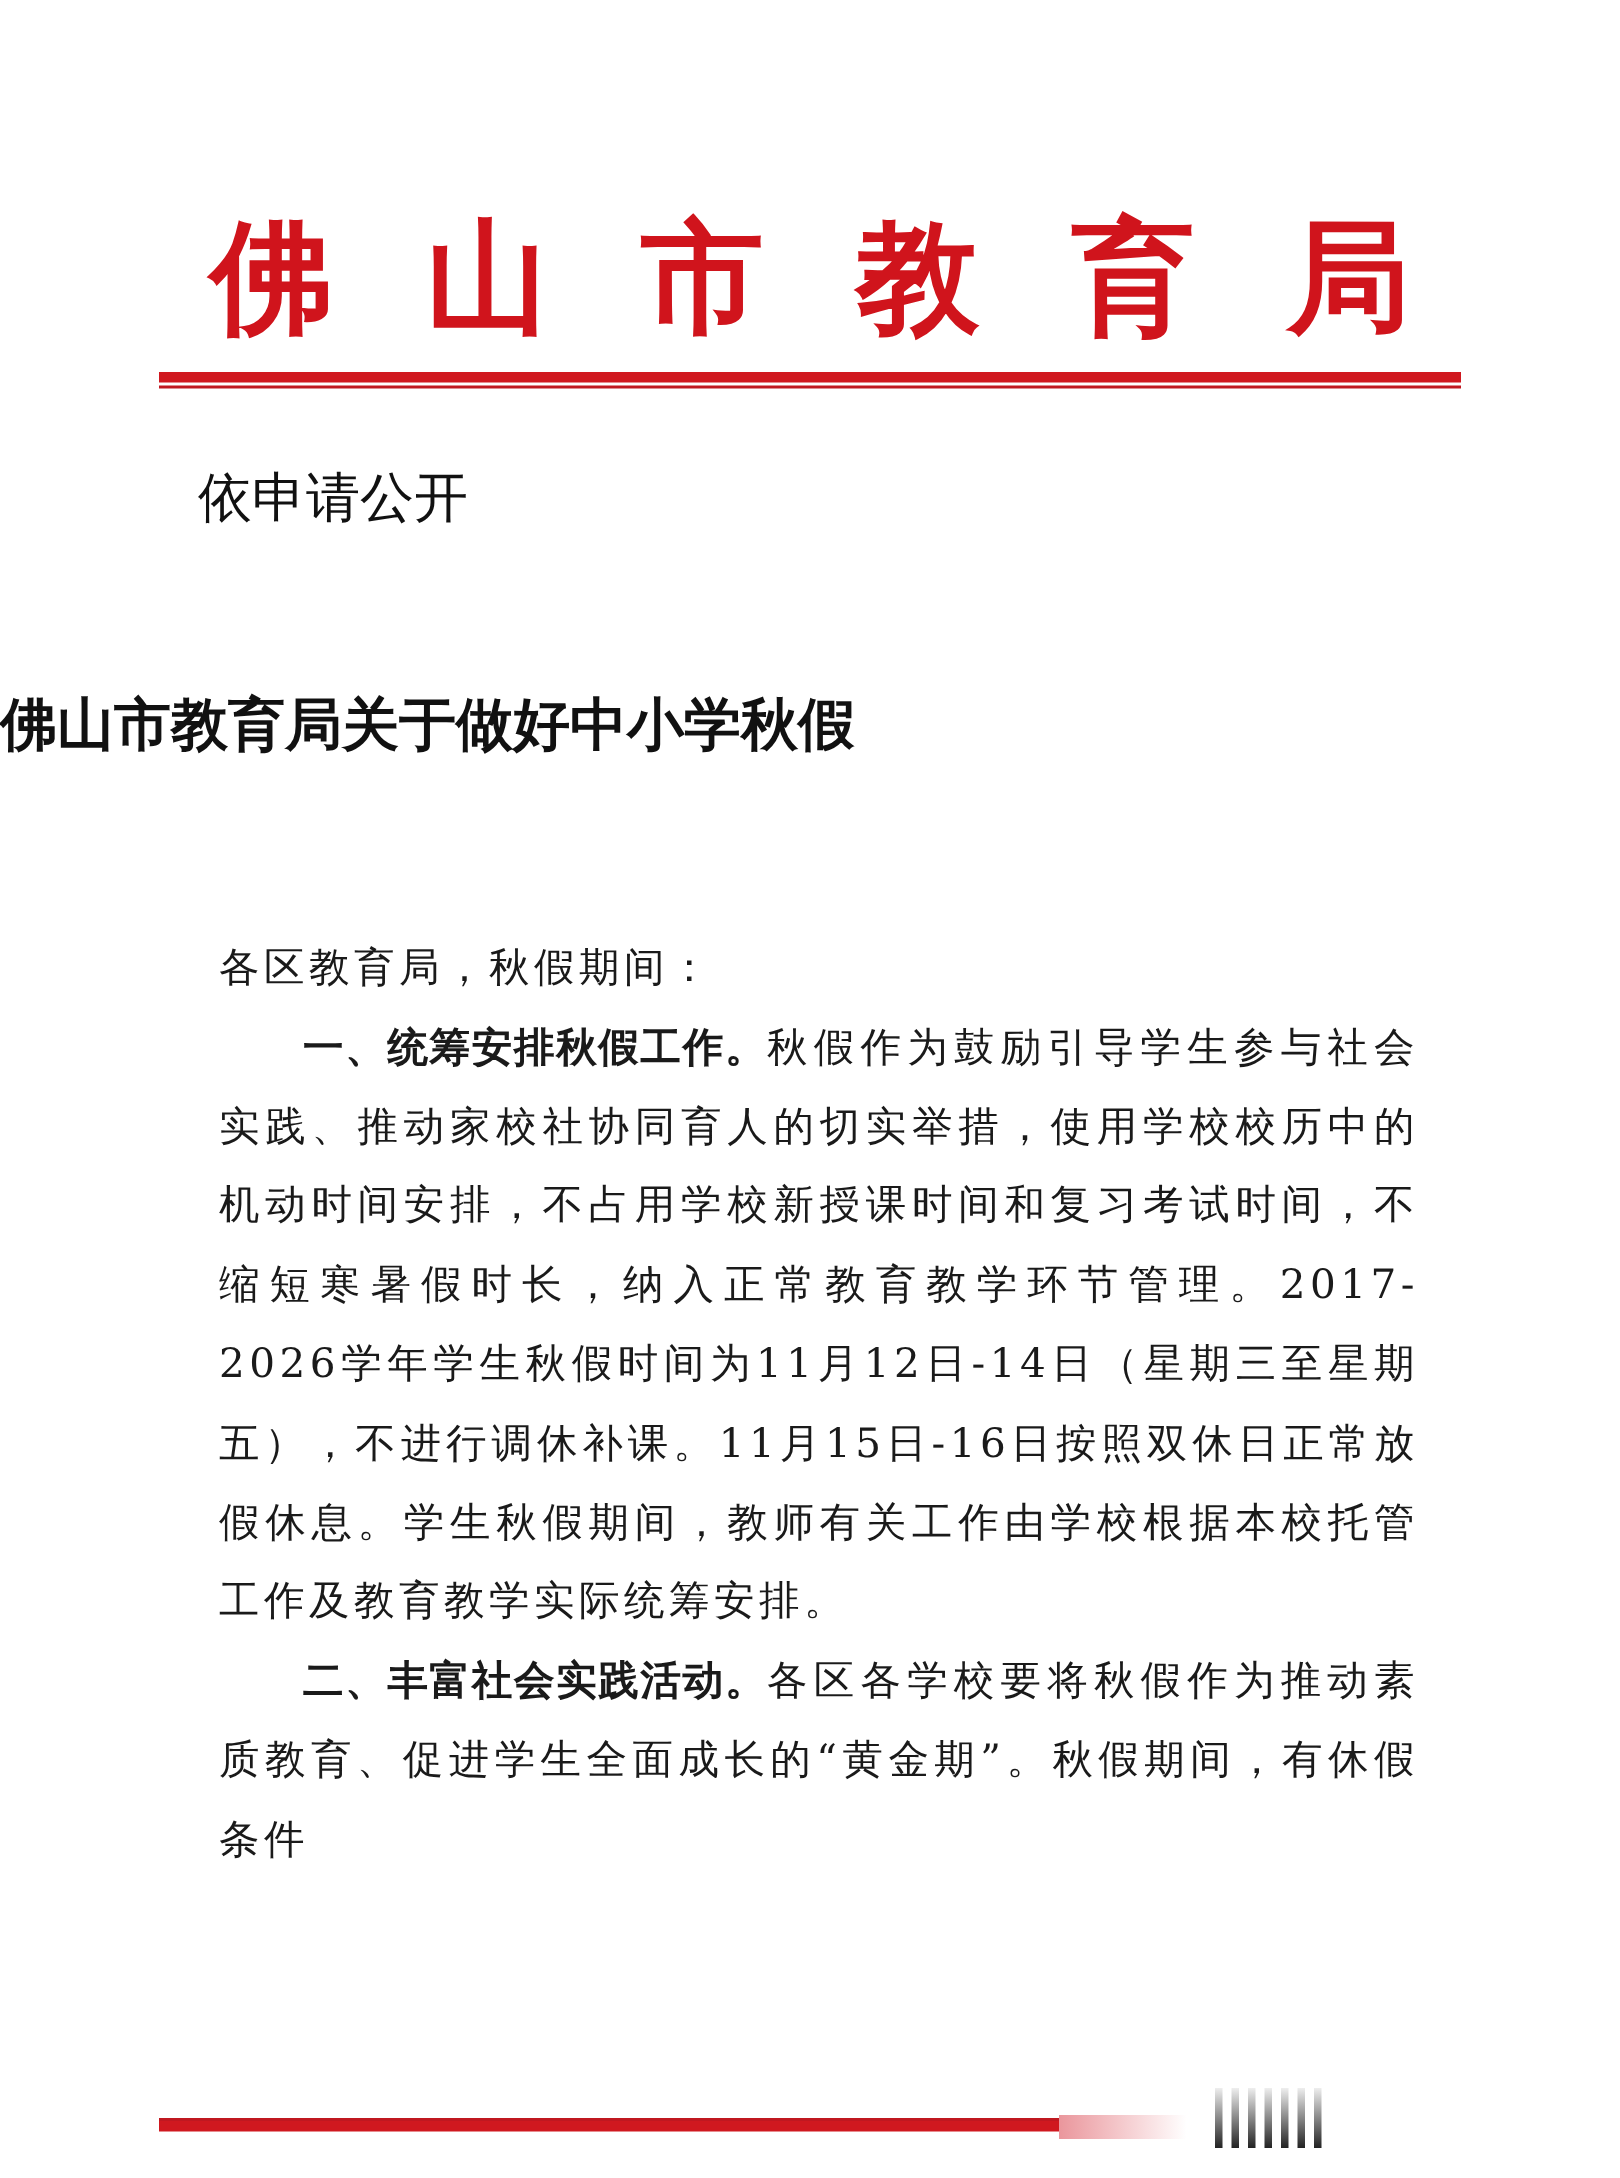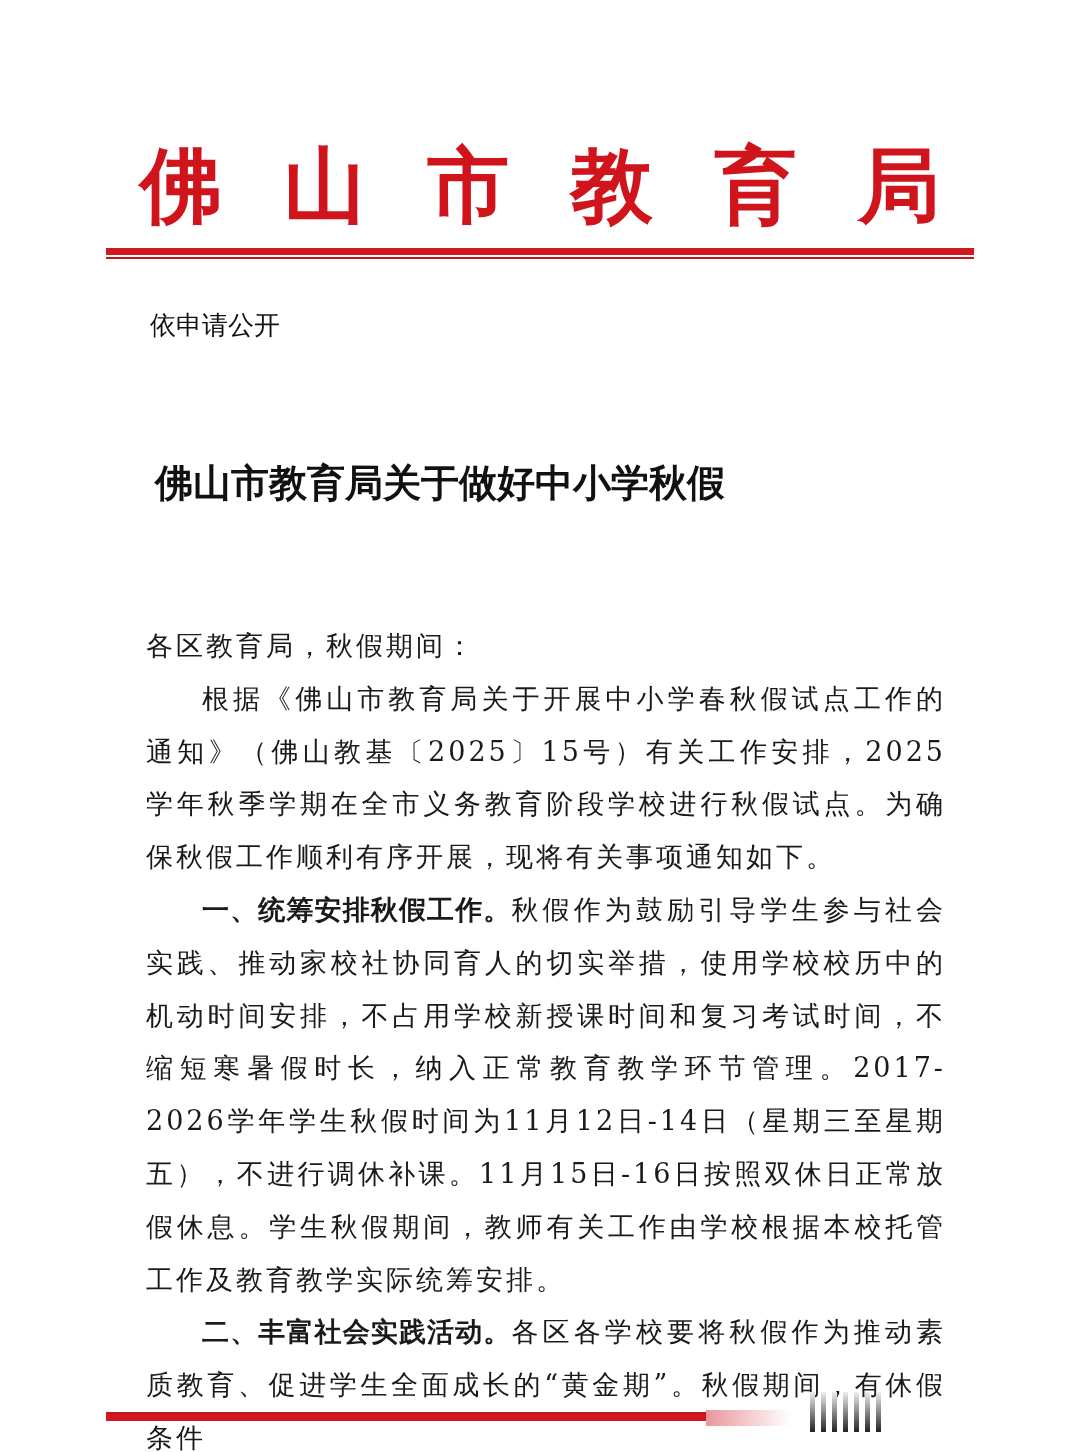--- a/index.html
+++ b/index.html
@@ -12,23 +12,23 @@
   .redline { position: absolute; left: 106px; width: 868px; }
   .redline .thick { height: 7px; background: #d0181f; }
   .redline .thin { height: 2px; background: #c01820; margin-top: 2px; }
   .top-line { top: 248px; }
   .bottom-line { top: 1412px; width: 600px; }
   .bottom-fade { position: absolute; left: 706px; top: 1410px; width: 340px; height: 16px;
                  background: linear-gradient(90deg, rgba(220,80,90,0.6), rgba(255,255,255,0) 25%,
                  rgba(0,0,0,0.0) 26%); }
   .bars { position: absolute; left: 810px; top: 1392px; height: 40px; display: flex; gap: 6px; align-items: stretch; }
   .bars i { display: block; width: 5px; background: linear-gradient(#eee, #222); }
-  .disclosure { position: absolute; left: 150px; top: 308px; font-family: "DejaVu Sans", sans-serif;
-                font-size: 26px; color: #111; }
-  .title { position: absolute; left: 0; width: 880px; top: 448px; text-align: center;
+  .disclosure { position: absolute; left: 132px; top: 308px; font-family: "DejaVu Sans", sans-serif;
+                font-size: 36px; color: #111; }
+  .title { position: absolute; left: 0; width: 880px; top: 448px; text-align: left;
            font-family: "DejaVu Serif", serif; font-weight: bold; font-size: 38px; line-height: 70px; color: #111; }
   .body { position: absolute; left: 146px; top: 620px; width: 800px;
           font-family: "DejaVu Serif", serif; font-size: 27px; line-height: 52.8px; color: #1a1a1a;
           letter-spacing: 3px; }
   .body p { margin: 0; text-align: justify; }
   .indent { text-indent: 56px; }
   .bold { font-family: "DejaVu Sans", sans-serif; font-weight: bold; letter-spacing: 0; }
 </style>
 </head>
 <body>
@@ -48,21 +48,20 @@
 </div>
 
 <div class="disclosure">依申请公开</div>
 
 <div class="title">
   <div>佛山市教育局关于做好中小学秋假</div>
 </div>
 
 <div class="body">
   <p>各区教育局，秋假期间：</p>
-  <p class="indent">根据《佛山市教育局关于开展中小学春秋假试点工作的通知》（佛山教基〔2025〕15号）有关工作安排，2025学年秋季学期在全市义务教育阶段学校进行秋假试点。为确保秋假工作顺利有序开展，现将有关事项通知如下。</p>
   <p class="indent"><span class="bold">一、统筹安排秋假工作。</span><span>秋假作为鼓励引导学生参与社会实践、推动家校社协同育人的切实举措，使用学校校历中的机动时间安排，不占用学校新授课时间和复习考试时间，不缩短寒暑假时长，纳入正常教育教学环节管理。2017-2026学年学生秋假时间为11月12日-14日（星期三至星期五），不进行调休补课。11月15日-16日按照双休日正常放假休息。学生秋假期间，教师有关工作由学校根据本校托管工作及教育教学实际统筹安排。</span></p>
   <p class="indent"><span class="bold">二、丰富社会实践活动。</span><span>各区各学校要将秋假作为推动素质教育、促进学生全面成长的“黄金期”。秋假期间，有休假条件</span></p>
 </div>
 
 <div class="redline bottom-line">
   <div class="thin" style="margin-top:0"></div>
     <div class="thick"></div>
 </div>
 <div class="bottom-fade"></div>
 <div class="bars">

